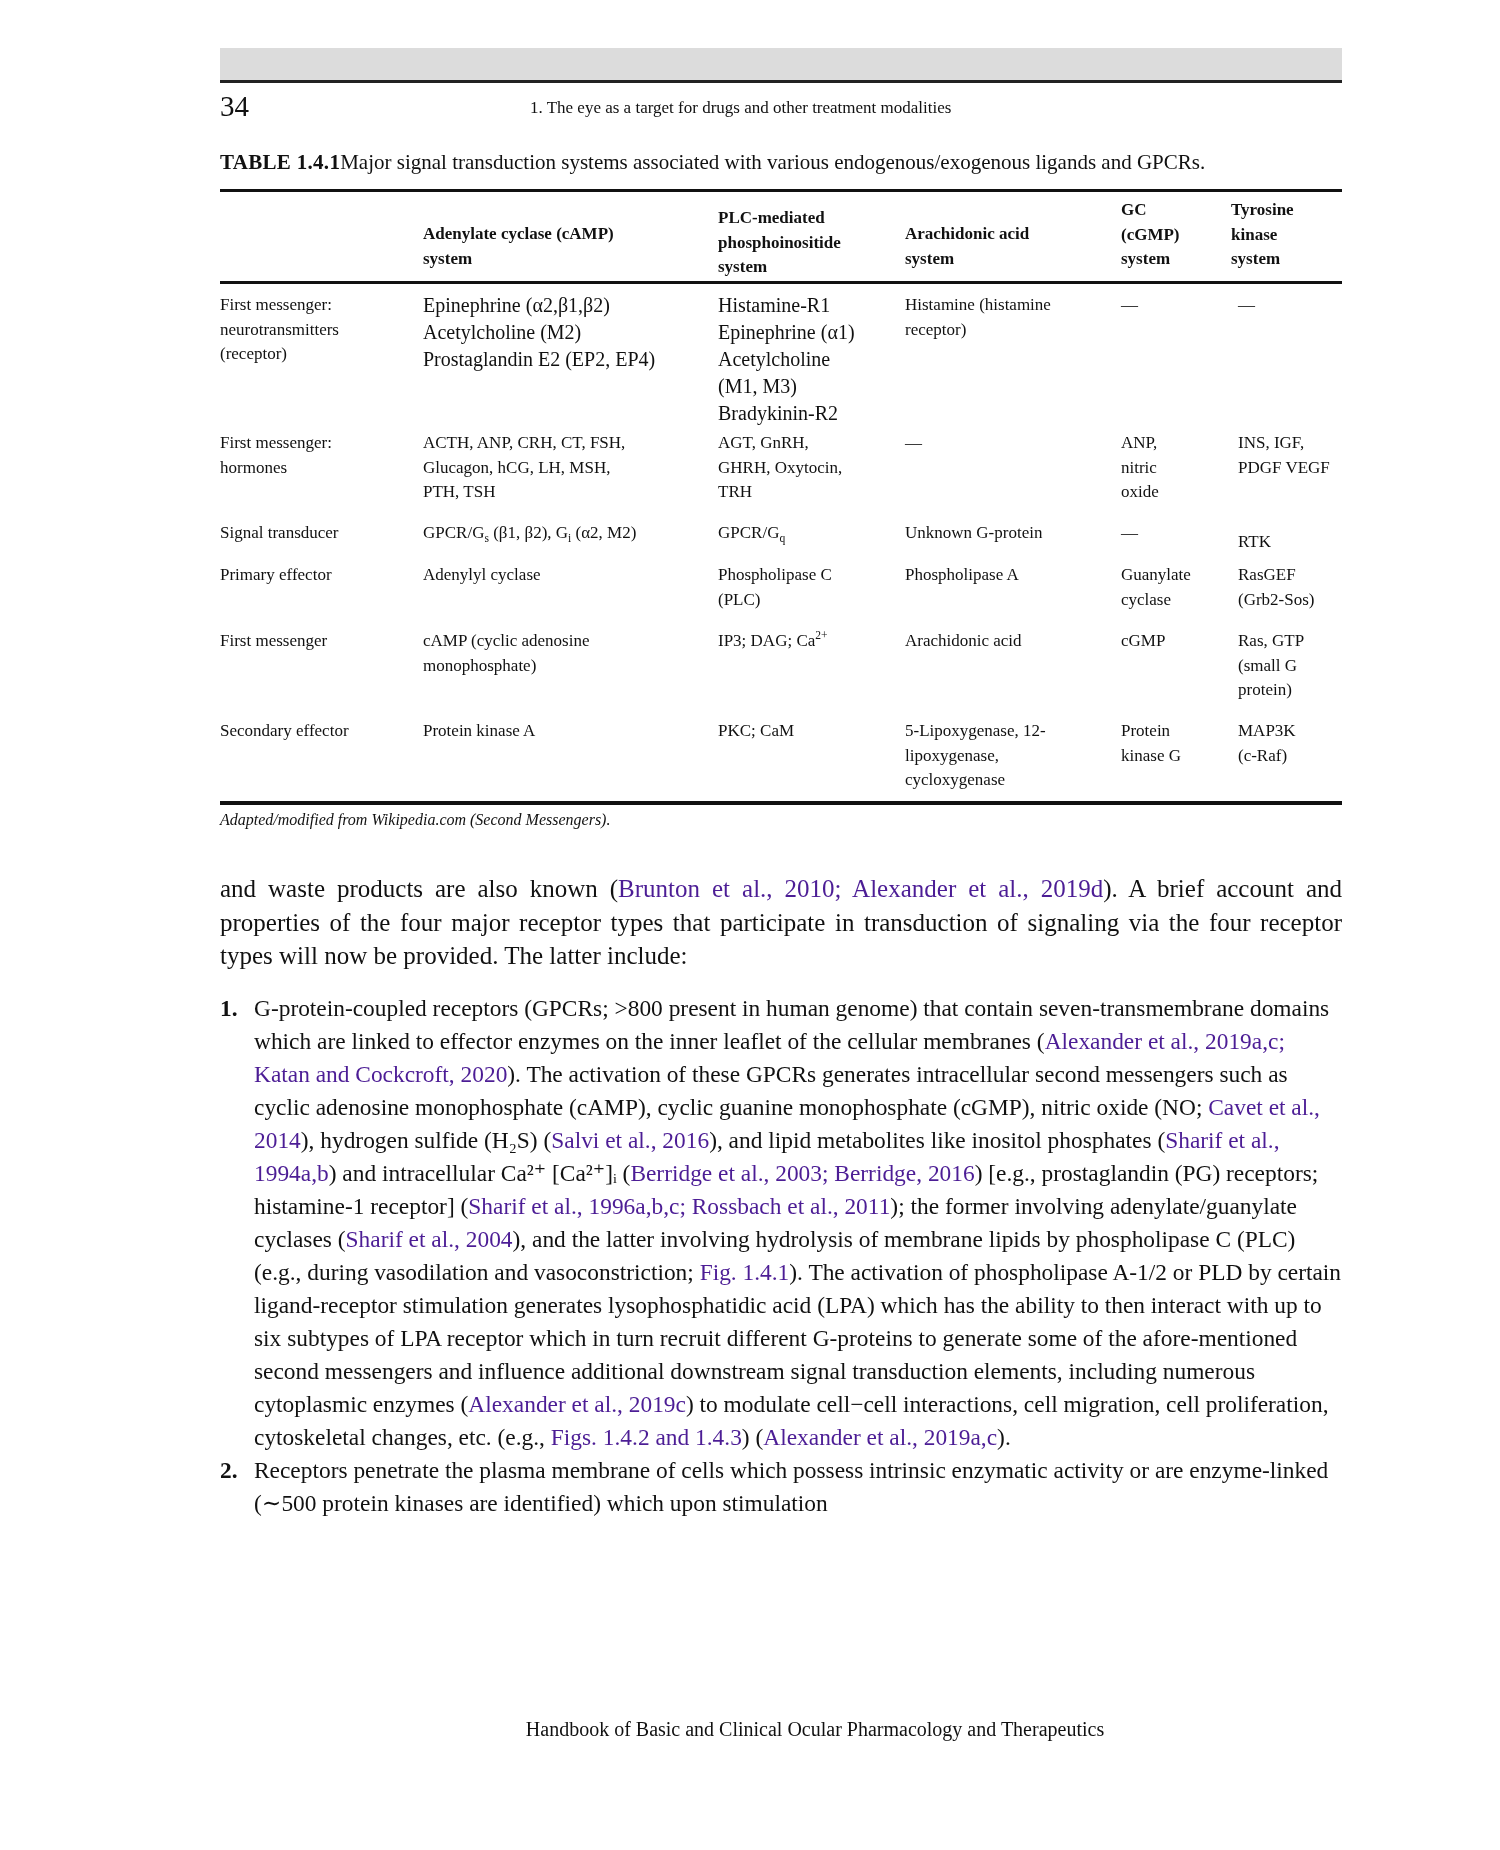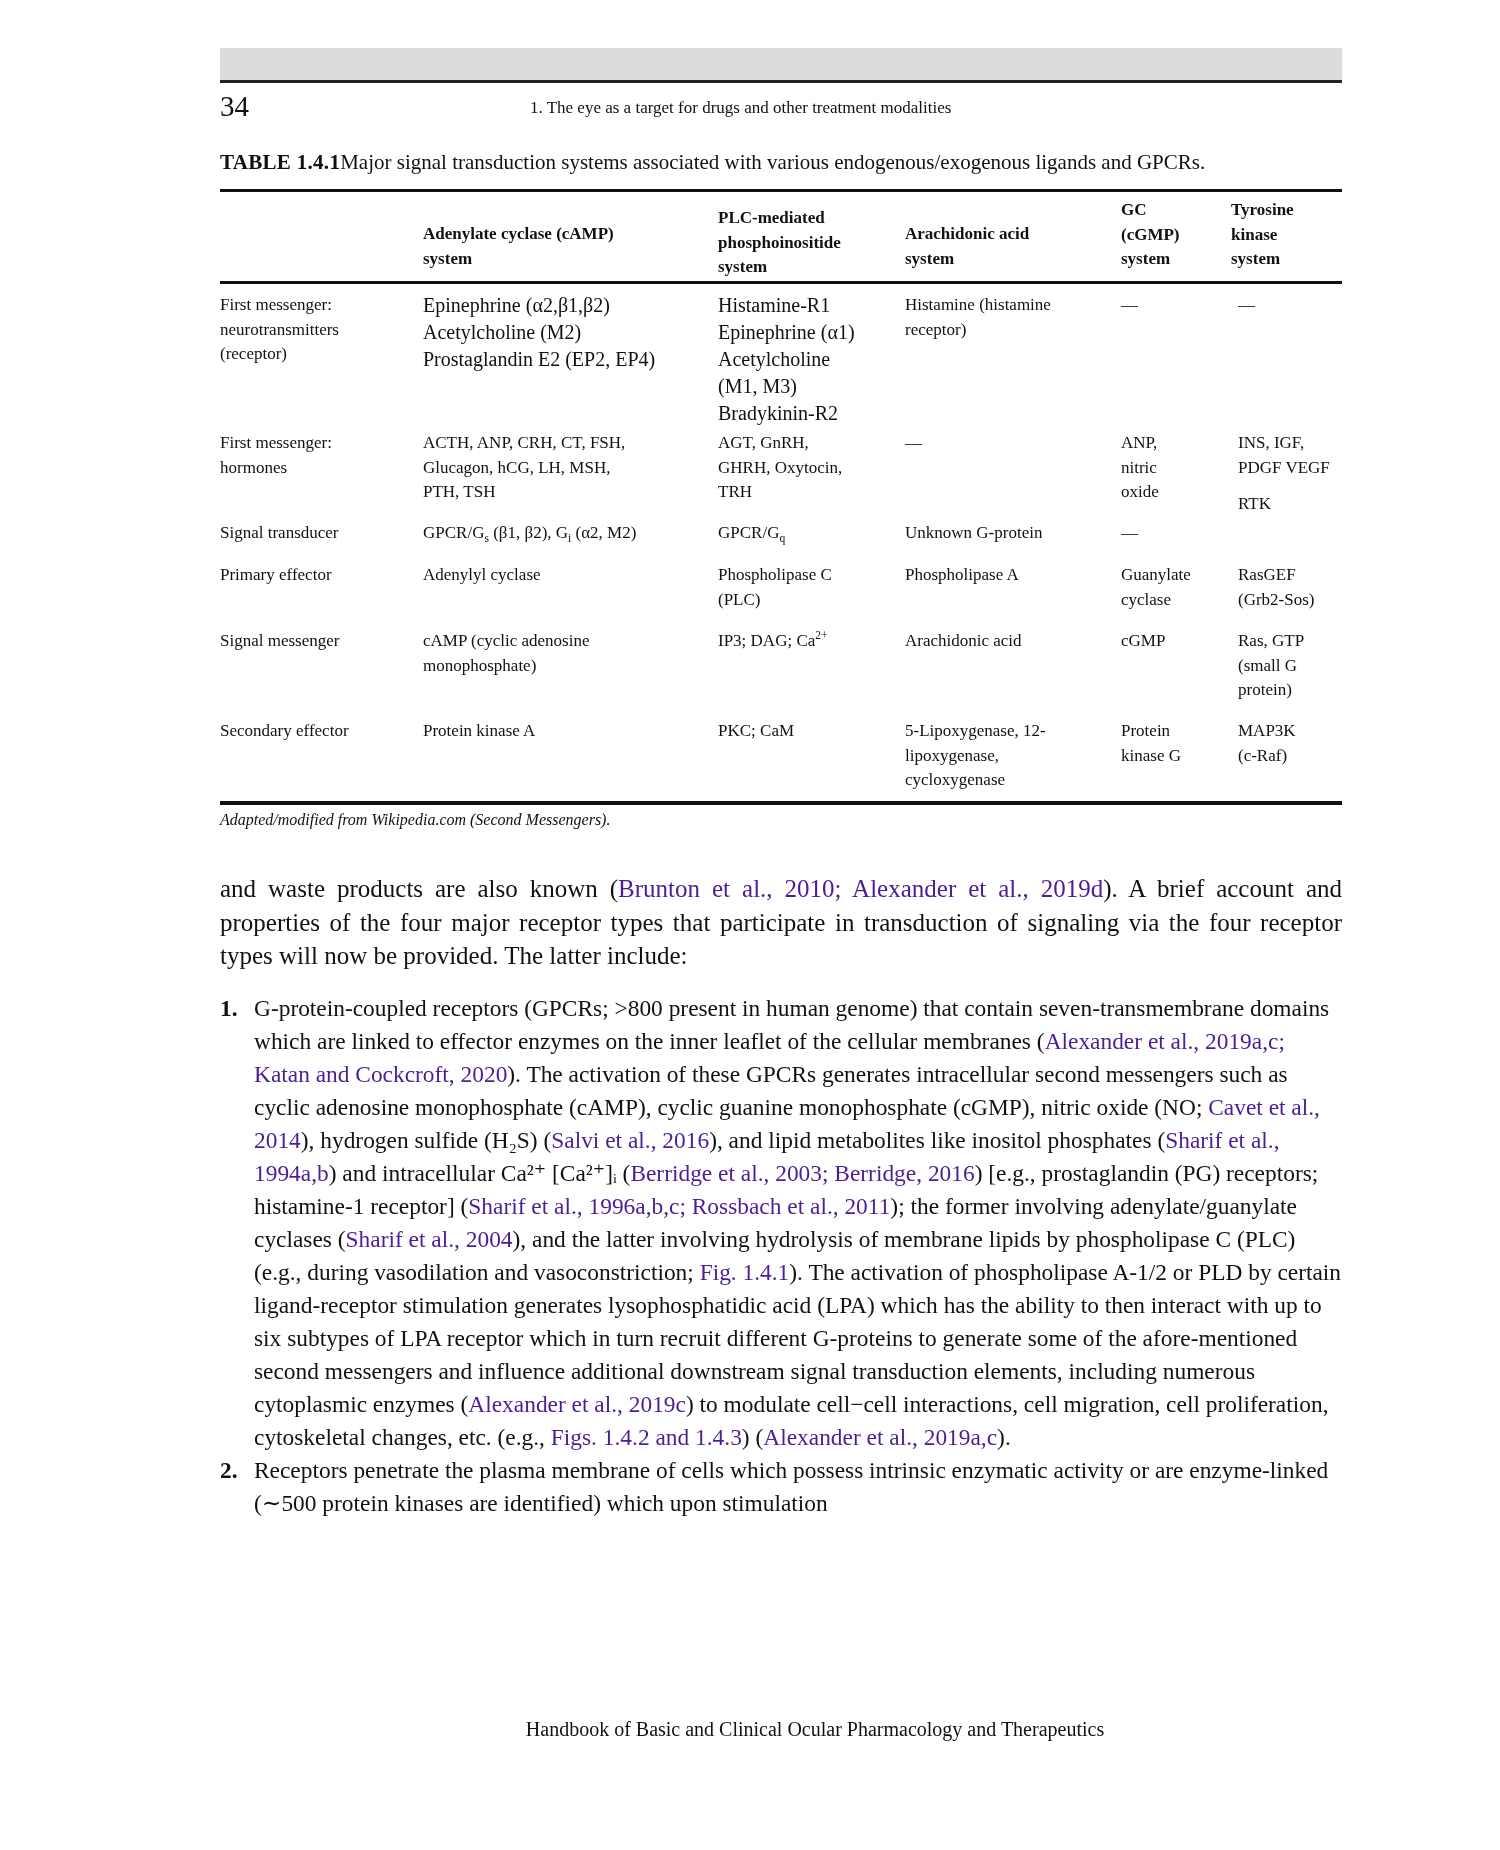--- a/index.html
+++ b/index.html
@@ -112,39 +112,39 @@
 <div class="tbl-text" style="left:1238px;top:431px">
   <div>INS, IGF,</div>
   <div>PDGF VEGF</div>
 </div>
 
 <div class="tbl-text" style="left:220px;top:521px">Signal transducer</div>
 <div class="tbl-text" style="left:423px;top:521px">GPCR/G<sub>s</sub> (β1, β2), G<sub>i</sub> (α2, M2)</div>
 <div class="tbl-text" style="left:718px;top:521px">GPCR/G<sub>q</sub></div>
 <div class="tbl-text" style="left:905px;top:521px">Unknown G-protein</div>
 <div class="tbl-text" style="left:1121px;top:521px">—</div>
-<div class="tbl-text" style="left:1238px;top:492px">RTK</div>
+<div class="tbl-text" style="left:1238px;top:530px">RTK</div>
 
 <div class="tbl-text" style="left:220px;top:563px">Primary effector</div>
 <div class="tbl-text" style="left:423px;top:563px">Adenylyl cyclase</div>
 <div class="tbl-text" style="left:718px;top:563px">
   <div>Phospholipase C</div>
   <div>(PLC)</div>
 </div>
 <div class="tbl-text" style="left:905px;top:563px">Phospholipase A</div>
 <div class="tbl-text" style="left:1121px;top:563px">
   <div>Guanylate</div>
   <div>cyclase</div>
 </div>
 <div class="tbl-text" style="left:1238px;top:563px">
   <div>RasGEF</div>
   <div>(Grb2-Sos)</div>
 </div>
 
-<div class="tbl-text" style="left:220px;top:629px">Signal messenger</div>
+<div class="tbl-text" style="left:220px;top:629px">First messenger</div>
 <div class="tbl-text" style="left:423px;top:629px">
   <div>cAMP (cyclic adenosine</div>
   <div>monophosphate)</div>
 </div>
 <div class="tbl-text" style="left:718px;top:629px">IP3; DAG; Ca<sup>2+</sup></div>
 <div class="tbl-text" style="left:905px;top:629px">Arachidonic acid</div>
 <div class="tbl-text" style="left:1121px;top:629px">cGMP</div>
 <div class="tbl-text" style="left:1238px;top:629px">
   <div>Ras, GTP</div>
   <div>(small G</div>

